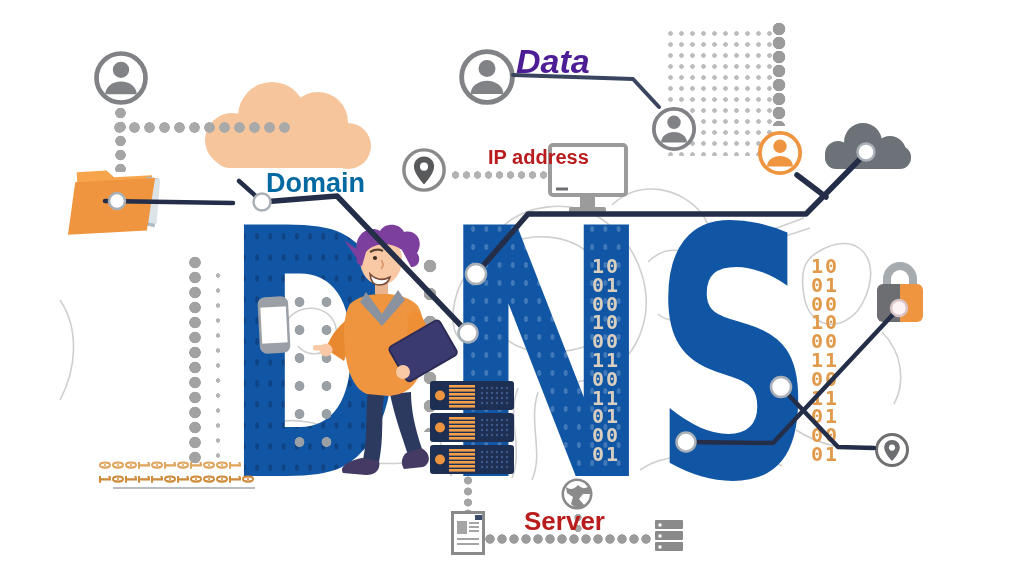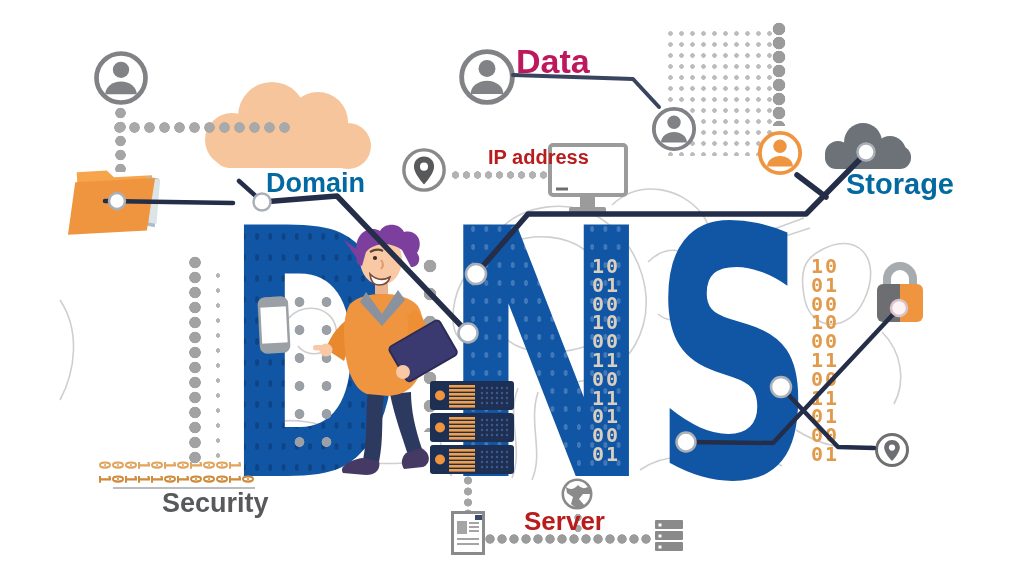--- a/index.html
+++ b/index.html
@@ -26,21 +26,21 @@
 
   
   .rotchars{position:absolute;font:bold 15px/14px "DejaVu Sans Mono",monospace;color:#d99c4f;
           white-space:nowrap;}
   .rotchars span{display:inline-block;width:13px;text-align:center;transform:rotate(90deg);}
 
   
   .lbl{position:absolute;font-weight:bold;white-space:nowrap;}
   .lbl-blue{color:#b91c1c;margin-left:36px;}
   .lbl-darkblue{color:#0369a1;}
-  .lbl-gray{color:#be185d;}
+  .lbl-gray{color:#4c1d95;font-style:italic;}
   .lbl-sec{color:#58595b;font-weight:600;}
 
   
   .dots{position:absolute;pointer-events:none;}
 </style>
 </head>
 <body>
 
 <div id="canvas">
 
@@ -311,17 +311,15 @@
       <circle cx="781" cy="387" r="10"></circle>
       <circle cx="686" cy="442" r="9.5"></circle>
       <circle cx="866" cy="152" r="8.5"></circle>
       <circle cx="899" cy="308" r="8" fill="#fdf3f4" stroke="#d9c3c6"></circle>
     </g>
   </svg>
 
   <div class="lbl lbl-gray" style="left:516px;top:42px;font-size:34px;">Data</div>
   <div class="lbl lbl-darkblue" style="left:266px;top:168px;font-size:27px;">Domain</div>
   <div class="lbl lbl-blue" style="left:452px;top:146px;font-size:20px;">IP address</div>
-  <div class="lbl lbl-darkblue" style="left:846px;top:168px;font-size:29px;">Storage</div>
-  <div class="lbl lbl-sec" style="left:162px;top:488px;font-size:27px;">Security</div>
   <div class="lbl lbl-blue" style="left:488px;top:506px;font-size:26px;">Server</div>
 
 </div>
 
 </body></html>

